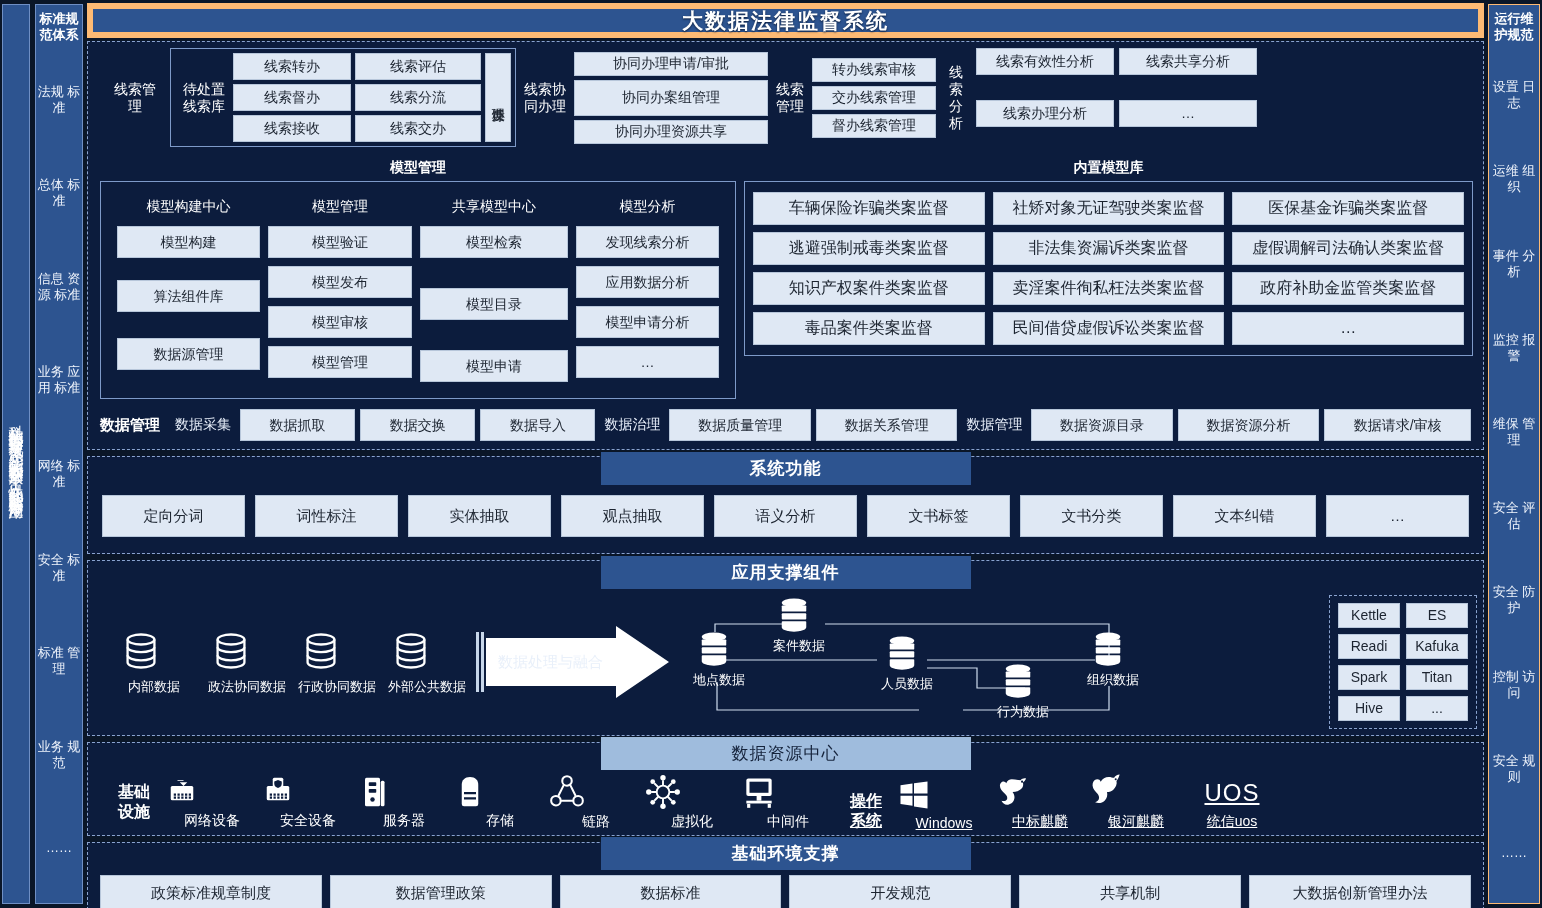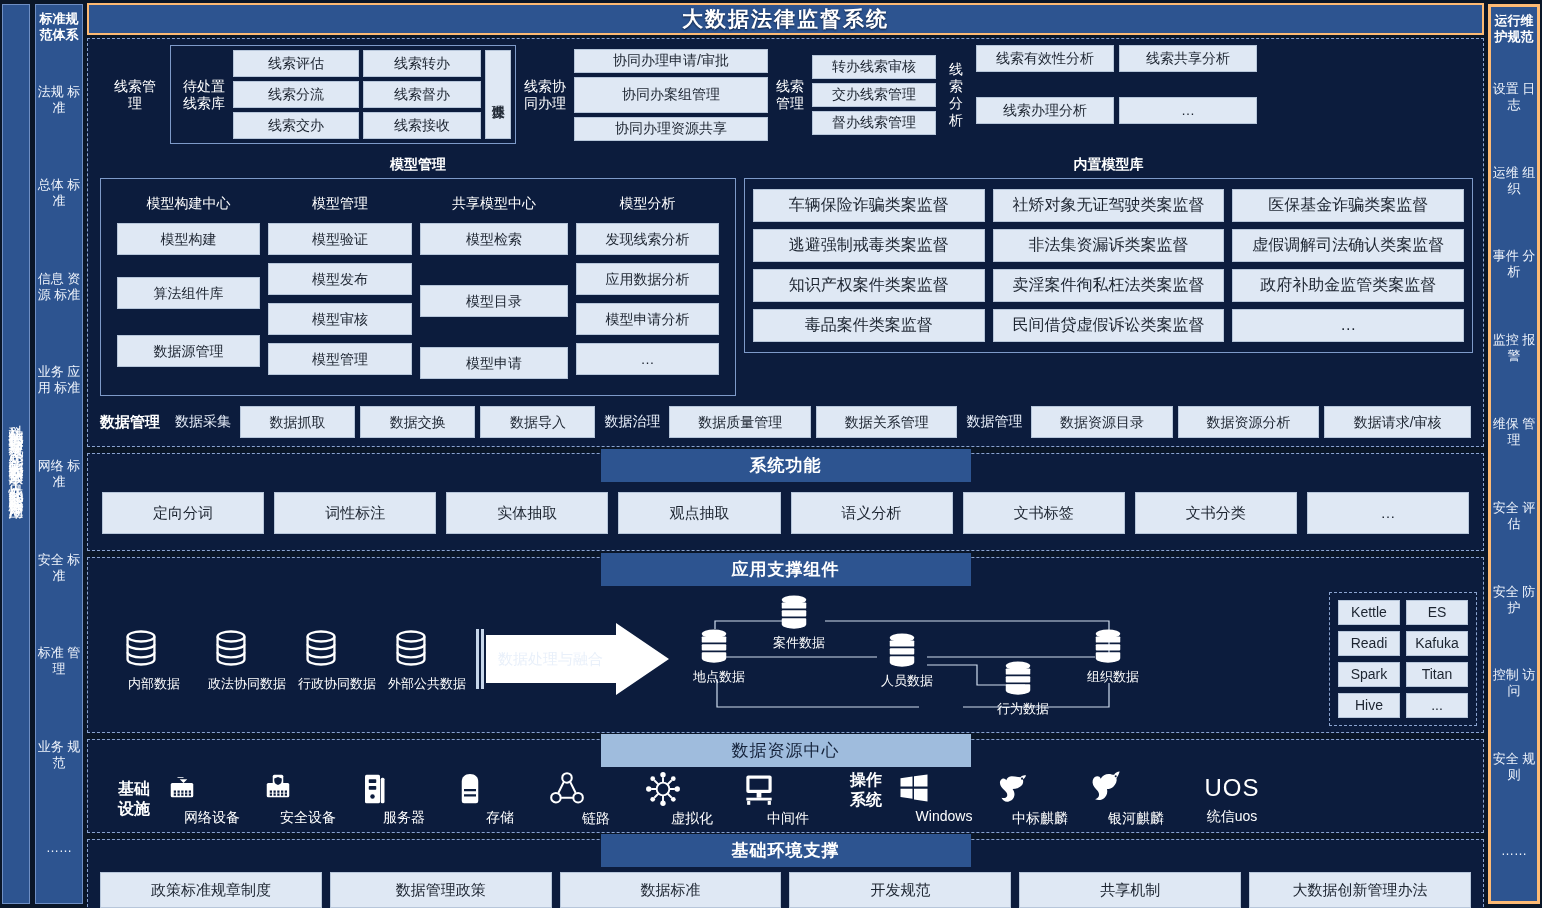--- a/index.html
+++ b/index.html
@@ -40,38 +40,38 @@
     margin-bottom:10px;
   }
   .std-col .item{
     flex:1; display:flex; align-items:center; justify-content:center;
     font-size:13px; line-height:16px; text-align:center; color:#eef3fb;
   }
 
   
   .ops-col{
     width:52px; margin:4px 2px 4px 4px;
-    background:#2d5490; border:3px solid #fdba74;
+    background:#2d5490; border:1px solid #fdba74;
     display:flex; flex-direction:column; align-items:center;
     padding:6px 0 8px 0;
   }
   .ops-col .head{
     font-size:13px; font-weight:bold; line-height:16px; text-align:center;
     margin-bottom:10px;
   }
   .ops-col .item{
     flex:1; display:flex; align-items:center; justify-content:center;
     font-size:13px; line-height:16px; text-align:center; color:#eef3fb;
   }
 
   
   .center{ flex:1; display:flex; flex-direction:column; gap:3px; padding:3px 0 0 0;}
 
   .title-bar{
-    height:35px; background:#2d5490; border:2px solid #fdba74;
+    height:35px; background:#2d5490; border:6px solid #fdba74;
     display:flex; align-items:center; justify-content:center;
     font-size:21px; font-weight:bold; letter-spacing:2px;
     text-shadow:0 1px 2px #0c1c38;
   }
 
   .panel{
     border:1px dashed #8aa3cf; background:#0c1c3d;
     position:relative;
   }
 
@@ -135,21 +135,21 @@
     border:1px dashed #8aa3cf; padding:7px 8px; display:grid;
     grid-template-columns:1fr 1fr; gap:6px; margin-left:auto; align-self:center;
   }
   .stack-box .chip{ width:62px; height:25px; font-size:14px;}
 
   
   .infra{ display:flex; align-items:center; padding:6px 8px 4px 16px; gap:0;}
   .infra-lbl{ font-size:16px; font-weight:bold; line-height:20px; text-align:center; white-space:pre-line; padding:0 14px;}
   .infra-item{ width:96px; text-align:center;}
   .infra-item .cap{ font-size:14px; margin-top:2px; white-space:nowrap;}
-  .os-part{ display:flex; align-items:flex-start; }
+  .os-part{ display:flex; align-items:flex-end;text-decoration:underline; }
 
   
   .std-row{ display:flex; gap:8px; padding:10px 12px 8px 12px;}
   .std-row .chip{ flex:1; height:36px; font-size:15px;}
 
   .ribbon-holder{ position:relative; height:0;}
   .ribbon-abs{ position:absolute; left:50%; transform:translateX(-50%); z-index:5; width:370px;}
   svg{ display:block; }
 </style>
 </head>
@@ -193,28 +193,28 @@
 
     <div class="panel">
 
       <div class="clue-row">
         <div class="grp-label" style="width:70px">线索管理</div>
 
         <div class="boxed">
           <div class="grp-label" style="width:58px">待处置
 线索库</div>
           <div class="colstack" style="margin-right:4px">
+            <div class="chip" style="width:118px;height:27px">线索转办</div>
+            <div class="chip" style="width:118px;height:27px">线索督办</div>
+            <div class="chip" style="width:118px;height:27px">线索接收</div>
+          </div>
+          <div class="colstack" style="margin-right:4px">
             <div class="chip" style="width:126px;height:27px">线索评估</div>
             <div class="chip" style="width:126px;height:27px">线索分流</div>
             <div class="chip" style="width:126px;height:27px">线索交办</div>
-          </div>
-          <div class="colstack" style="margin-right:4px">
-            <div class="chip" style="width:118px;height:27px">线索转办</div>
-            <div class="chip" style="width:118px;height:27px">线索督办</div>
-            <div class="chip" style="width:118px;height:27px">线索接收</div>
           </div>
           <div class="chip" style="width:26px;writing-mode:vertical-rl;line-height:1.05;font-size:13px">办理反馈</div>
         </div>
 
         <div class="grp-label" style="width:58px">线索协
 同办理</div>
         <div class="colstack">
           <div class="chip" style="width:194px;height:24px">协同办理申请/审批</div>
           <div class="chip" style="width:194px;height:36px">协同办案组管理</div>
           <div class="chip" style="width:194px;height:24px">协同办理资源共享</div>
@@ -318,20 +318,21 @@
     </div>
     <div class="panel" style="padding-top:24px">
       <div class="sf-row">
         <div class="chip">定向分词</div>
         <div class="chip">词性标注</div>
         <div class="chip">实体抽取</div>
         <div class="chip">观点抽取</div>
         <div class="chip">语义分析</div>
         <div class="chip">文书标签</div>
         <div class="chip">文书分类</div>
+        <div class="chip">文本纠错</div>
         <div class="chip">…</div>
       </div>
     </div>
 
     <div class="ribbon-holder">
       <div class="ribbon ribbon-abs" style="top:-1px">
         <span>应用支撑组件</span>
       </div>
     </div>
     <div class="panel" style="padding-top:26px">

